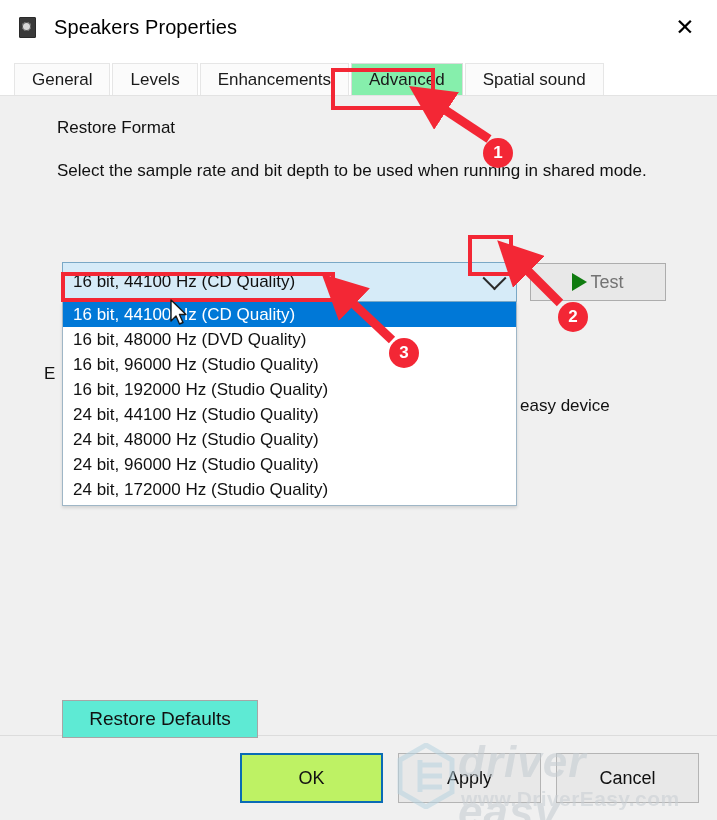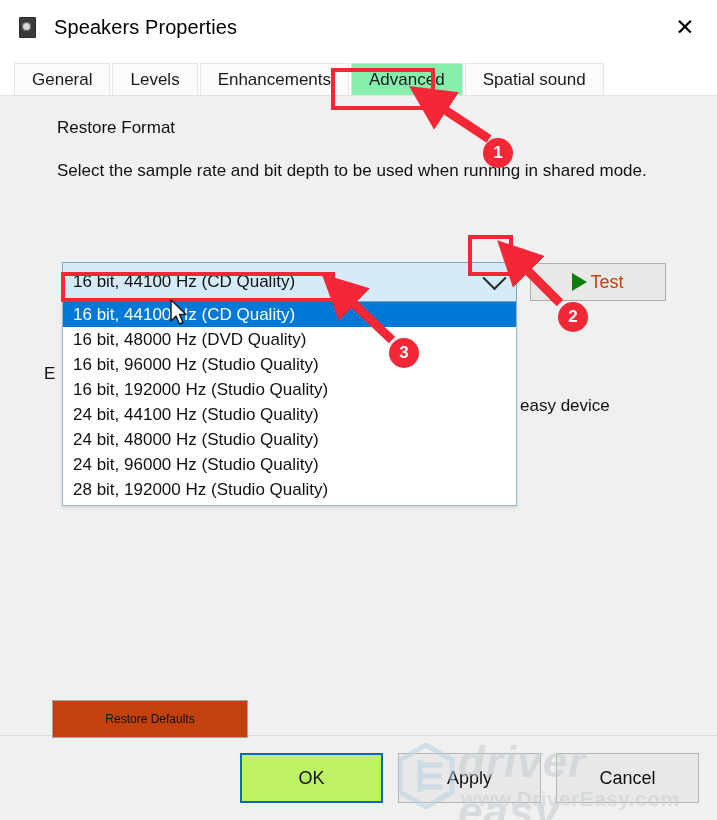--- a/index.html
+++ b/index.html
@@ -130,42 +130,42 @@
   .drop-item.active{
     background:#0078d7;color:#fff;
   }
   
   .test-btn{
     position:absolute;left:530px;top:167px;width:136px;height:38px;
     background:#e8e8e8;
     border:1px solid #adadad;
     box-sizing:border-box;
     display:flex;align-items:center;justify-content:center;
-    font-size:18px;color:#c2410c;
+    font-size:18px;color:#737373;
   }
   .play-tri{
     width:0;height:0;
     border-left:15px solid #107c10;
     border-top:9px solid transparent;
     border-bottom:9px solid transparent;
     margin-right:3px;
   }
   
   .behind-left{
     position:absolute;left:44px;top:268px;font-size:17px;color:#111;
   }
   .behind-right{
     position:absolute;left:520px;top:300px;font-size:17px;color:#111;
   }
   
   .restore-btn{
-    position:absolute;left:52px;top:604px;width:196px;height:38px;
-    background:#c2410c;border:1px solid #a6a6a6;box-sizing:border-box;
-    display:flex;align-items:center;justify-content:center;
-    font-size:12px;color:#111;
+    position:absolute;left:62px;top:604px;width:196px;height:38px;
+    background:#5eead4;border:1px solid #a6a6a6;box-sizing:border-box;
+    display:flex;align-items:center;justify-content:center;
+    font-size:19px;color:#111;
   }
   
   .footer{
     flex:0 0 85px;height:85px;
     background:#f0f0f0;
     border-top:1px solid #dcdcdc;
     display:flex;align-items:center;justify-content:flex-end;
     padding-right:18px;gap:15px;
     box-sizing:border-box;
   }
@@ -252,21 +252,21 @@
     </div>
 
     <div class="droplist">
       <div class="drop-item active">16 bit, 44100 Hz (CD Quality)</div>
       <div class="drop-item">16 bit, 48000 Hz (DVD Quality)</div>
       <div class="drop-item">16 bit, 96000 Hz (Studio Quality)</div>
       <div class="drop-item">16 bit, 192000 Hz (Studio Quality)</div>
       <div class="drop-item">24 bit, 44100 Hz (Studio Quality)</div>
       <div class="drop-item">24 bit, 48000 Hz (Studio Quality)</div>
       <div class="drop-item">24 bit, 96000 Hz (Studio Quality)</div>
-      <div class="drop-item">28 bit, 192000 Hz (Studio Quality)</div>
+      <div class="drop-item">24 bit, 172000 Hz (Studio Quality)</div>
     </div>
 
     <div class="test-btn">
       <span class="play-tri"></span>
       <span>Test</span>
     </div>
 
     <div class="restore-btn">Restore Defaults</div>
 
     <div class="watermark">

